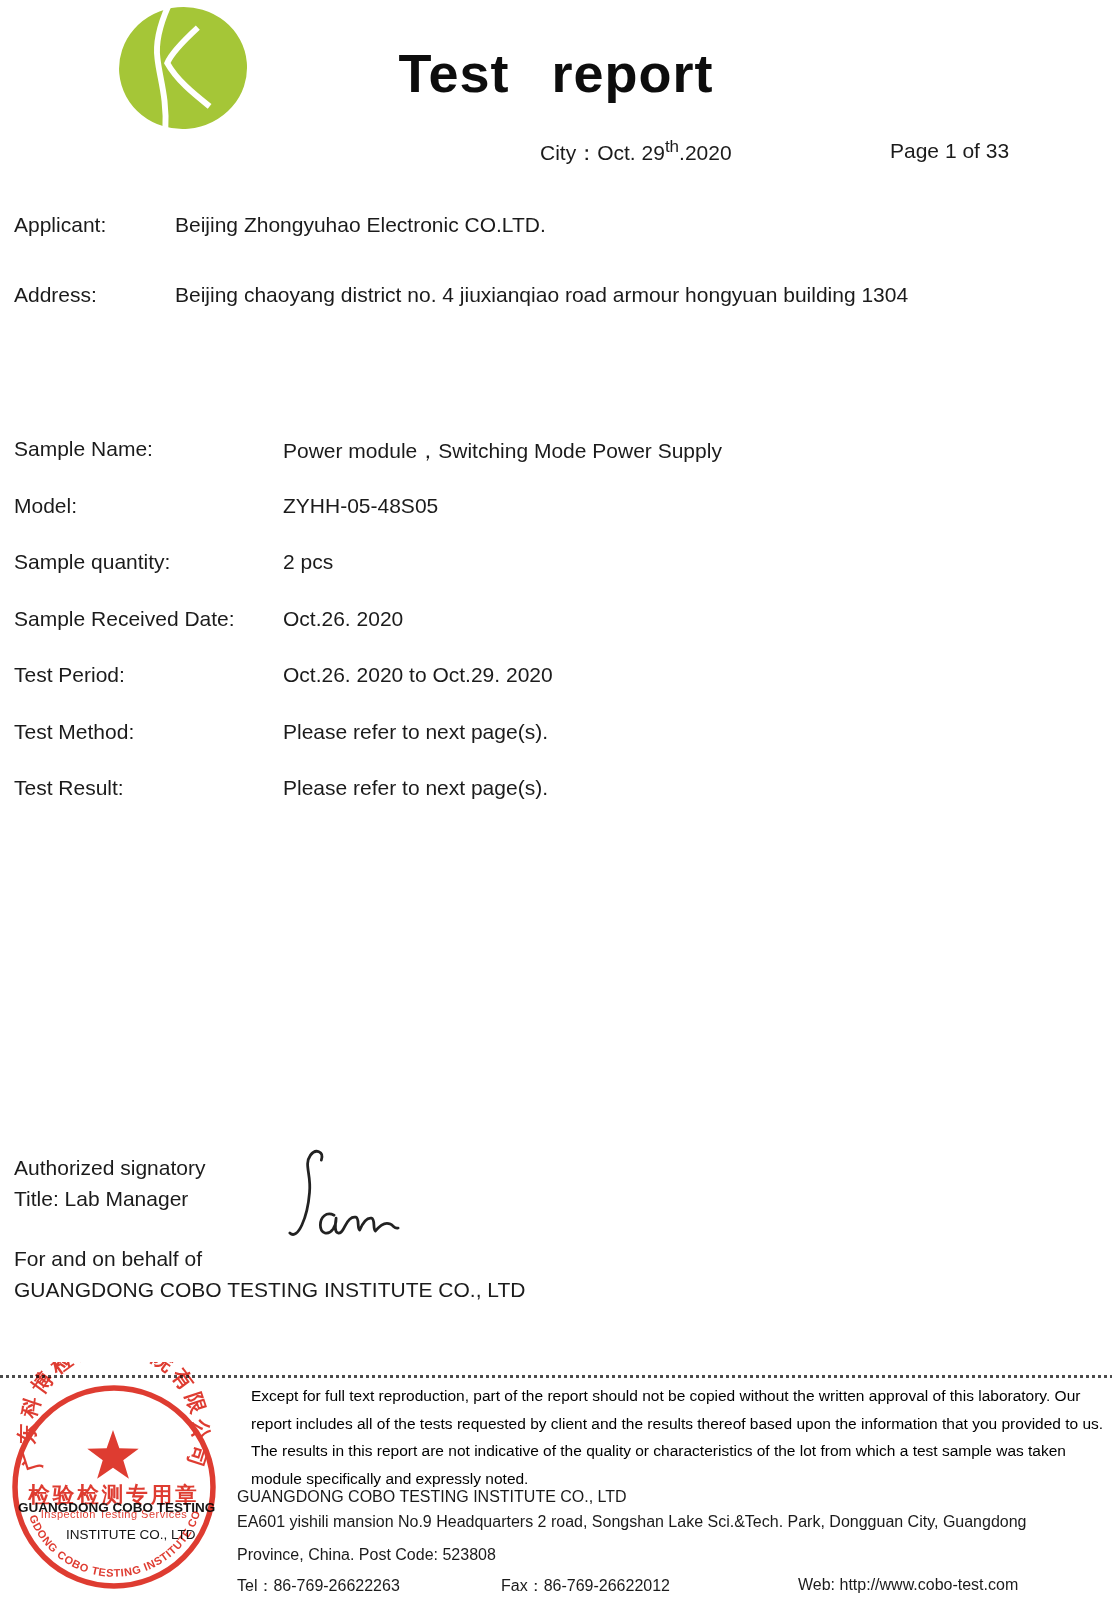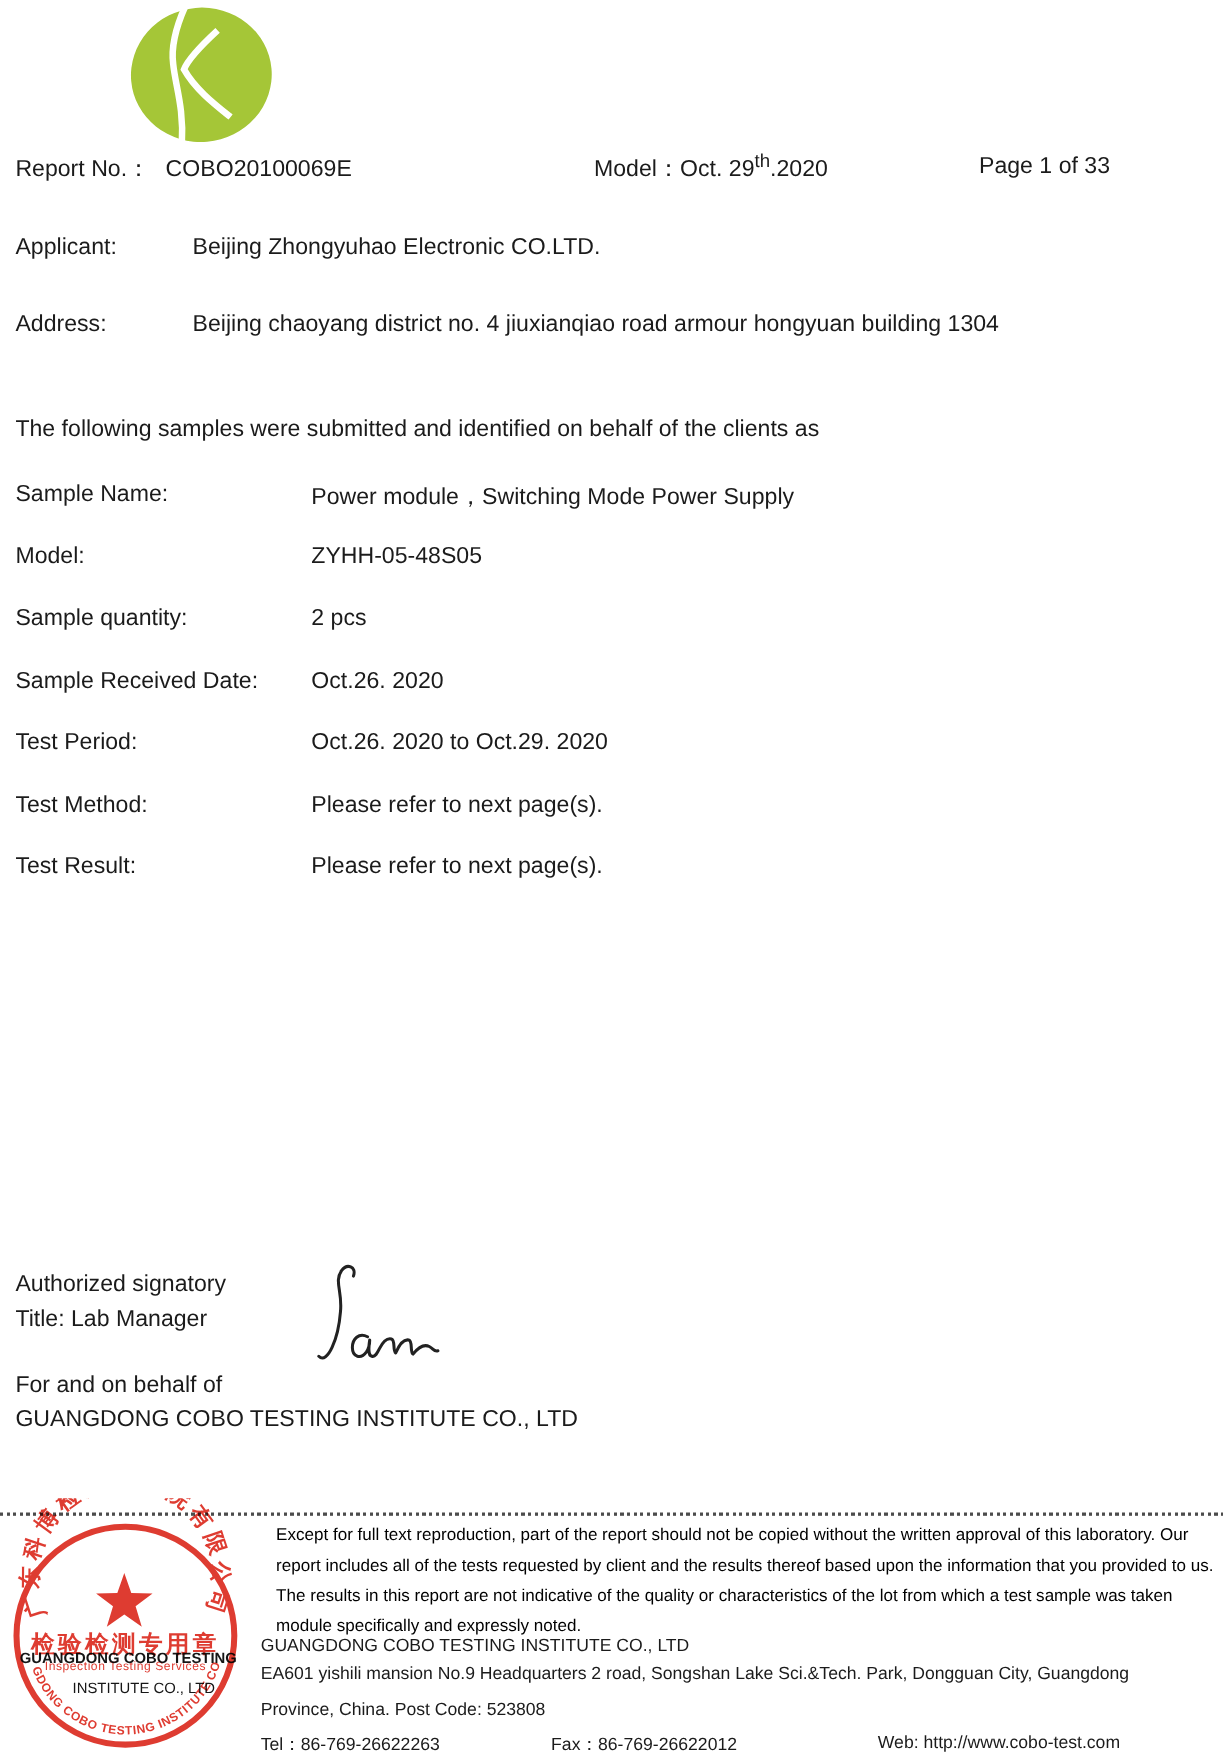--- a/index.html
+++ b/index.html
@@ -35,35 +35,35 @@
 <body>
 
 <div class="page">
 
   <svg class="abs logo" viewBox="0 0 142 132" aria-hidden="true">
     <ellipse cx="68" cy="65" rx="65" ry="62" fill="#a5c637" transform="rotate(-5 68 65)"></ellipse>
     <path d="M 53,2 C 45,20 40,40 42,55 C 44,75 52,95 50,129" fill="none" stroke="#ffffff" stroke-width="6"></path>
     <path d="M 83,24 C 70,36 56,50 52,60 C 62,78 80,92 95,104" fill="none" stroke="#ffffff" stroke-width="6"></path>
   </svg>
 
+  <div class="abs title">
+    <span>Test</span>
+    <span>report</span>
+  </div>
 
-  <div class="abs meta" style="left:14px;">
-    <span>Report No.：</span><span class="val">COBO20100069E</span>
-  </div>
   <div class="abs meta" style="left:540px;">
-    <span>Model：</span><span>Oct. 29</span><span class="sup">th</span><span>.2020</span>
+    <span>City：</span><span>Oct. 29</span><span class="sup">th</span><span>.2020</span>
   </div>
   <div class="abs meta" style="left:890px;">Page 1 of 33</div>
 
   <div class="abs lbl" style="left:14px; top:213px;">Applicant:</div>
   <div class="abs val2" style="left:175px; top:213px;">Beijing Zhongyuhao Electronic CO.LTD.</div>
   <div class="abs lbl" style="left:14px; top:283px;">Address:</div>
   <div class="abs val2" style="left:175px; top:283px;">Beijing chaoyang district no. 4 jiuxianqiao road armour hongyuan building 1304</div>
 
-  <div class="abs lbl" style="left:14px; top:378px;">The following samples were submitted and identified on behalf of the clients as</div>
 
   <div class="abs lbl" style="left:14px; top:437px;">Sample Name:</div>
   <div class="abs val2" style="left:283px; top:437px;">Power module，Switching Mode Power Supply</div>
 
   <div class="abs lbl" style="left:14px; top:494px;">Model:</div>
   <div class="abs val2" style="left:283px; top:494px;">ZYHH-05-48S05</div>
 
   <div class="abs lbl" style="left:14px; top:550px;">Sample quantity:</div>
   <div class="abs val2" style="left:283px; top:550px;">2 pcs</div>
 

